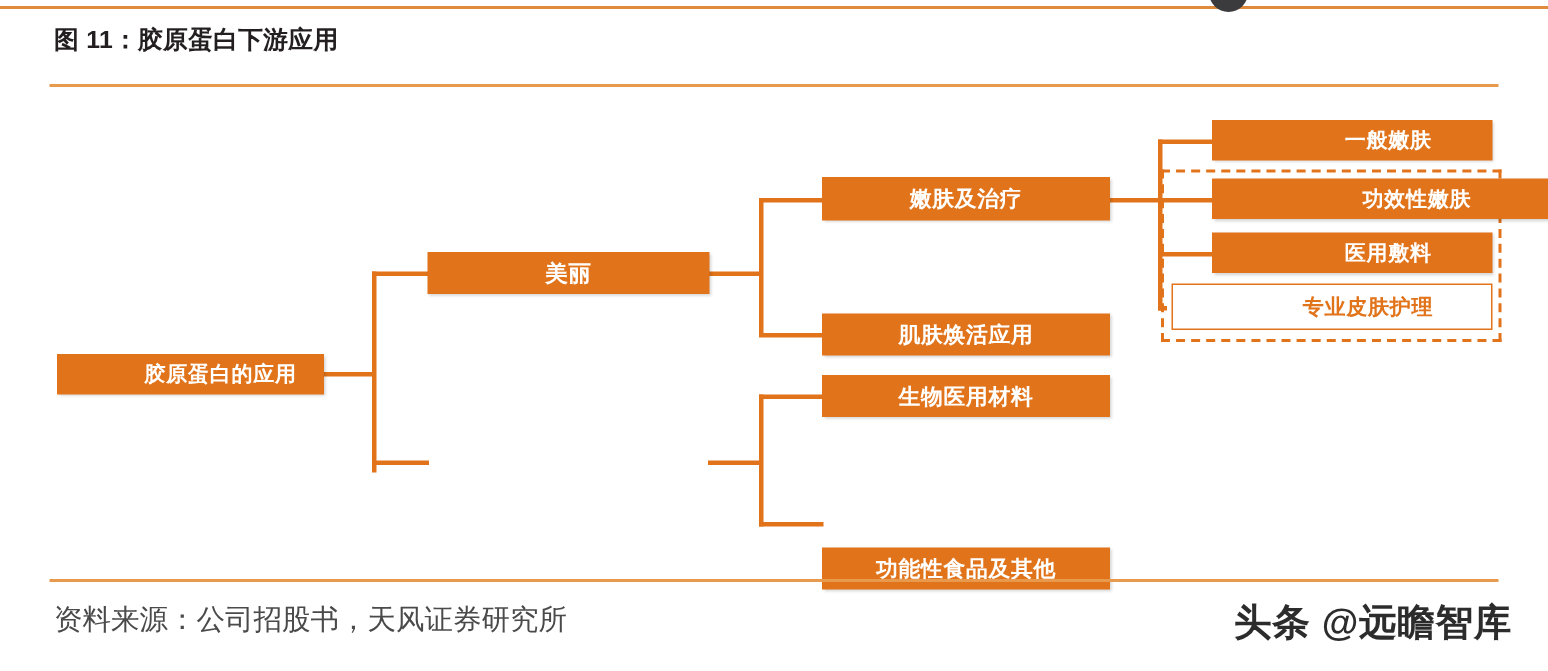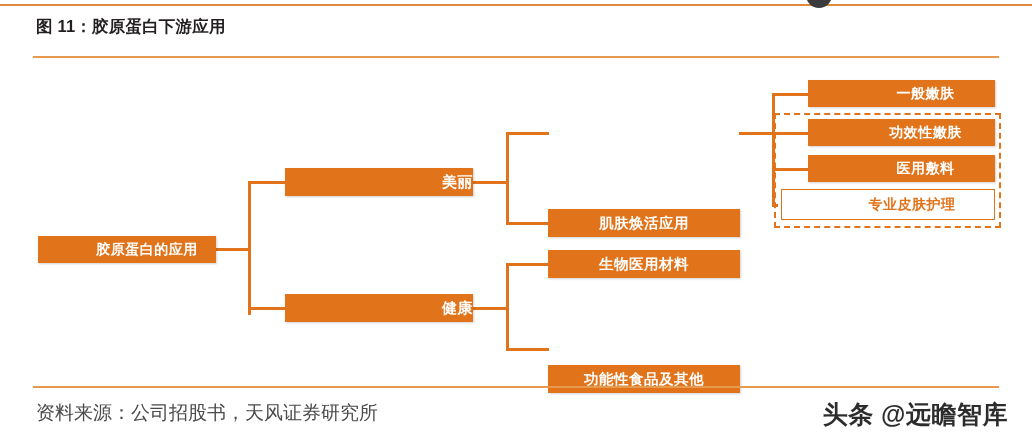--- a/index.html
+++ b/index.html
@@ -101,21 +101,21 @@
     justify-content: center;
     background: #e1731a;
     color: #ffffff;
     font-weight: bold;
     font-size: 14.5px;
     letter-spacing: 0.5px;
     white-space: nowrap;
     box-shadow: 1px 1px 2px rgba(0,0,0,0.18);
   }
   .node.lvl1 { font-size: 14px; }
-  .node.lvl2 { font-size: 15px; justify-content: flex-end; }
+  .node.lvl2 { font-size: 15px; }
   .node.lvl3 { font-size: 14.5px; }
   .node.lvl4 { font-size: 14px; padding-left: 48px; }
 
   .node.outlined {
     background: #ffffff;
     color: #e1731a;
     border: 1.5px solid #e1731a;
     box-shadow: none;
   }
 
@@ -170,42 +170,42 @@
     <div class="dashed-group" style="left:774px; top:113px; width:227px; height:115px;"></div>
 
     <div class="node lvl1" style="left:38px; top:236px; width:178px; height:27px;padding-left:40px;">
       <span>胶原蛋白的应用</span>
     </div>
 
     <div class="node lvl2" style="left:285px; top:168px; width:188px; height:28px;">
       <span>美丽</span>
     </div>
 
-    <div class="node lvl2" style="left:285px; top:294px; width:188px; height:28px;">
-      <span>健康</span>
-    </div>
-
+
+    <div class="node lvl3" style="left:548px; top:118px; width:192px; height:29px;">
+      <span>嫩肤及治疗</span>
+    </div>
 
     <div class="node lvl3" style="left:548px; top:209px; width:192px; height:28px;justify-content:center;">
       <span>肌肤焕活应用</span>
     </div>
 
     <div class="node lvl3" style="left:548px; top:250px; width:192px; height:28px;">
       <span>生物医用材料</span>
     </div>
 
     <div class="node lvl3" style="left:548px; top:335px; width:192px; height:28px;margin-top:30px;">
       <span>功能性食品及其他</span>
     </div>
 
     <div class="node lvl4" style="left:808px; top:80px; width:187px; height:27px;">
       <span>一般嫩肤</span>
     </div>
 
-    <div class="node lvl4" style="left:808px; top:119px; width:187px; height:27px;">
+    <div class="node lvl4" style="left:808px; top:119px; width:225px; height:27px;">
       <span>功效性嫩肤</span>
     </div>
 
     <div class="node lvl4" style="left:808px; top:155px; width:187px; height:27px;">
       <span>医用敷料</span>
     </div>
 
     <div class="node lvl4 outlined" style="left:781px; top:189px; width:214px; height:31px;">
       <span>专业皮肤护理</span>
     </div>

